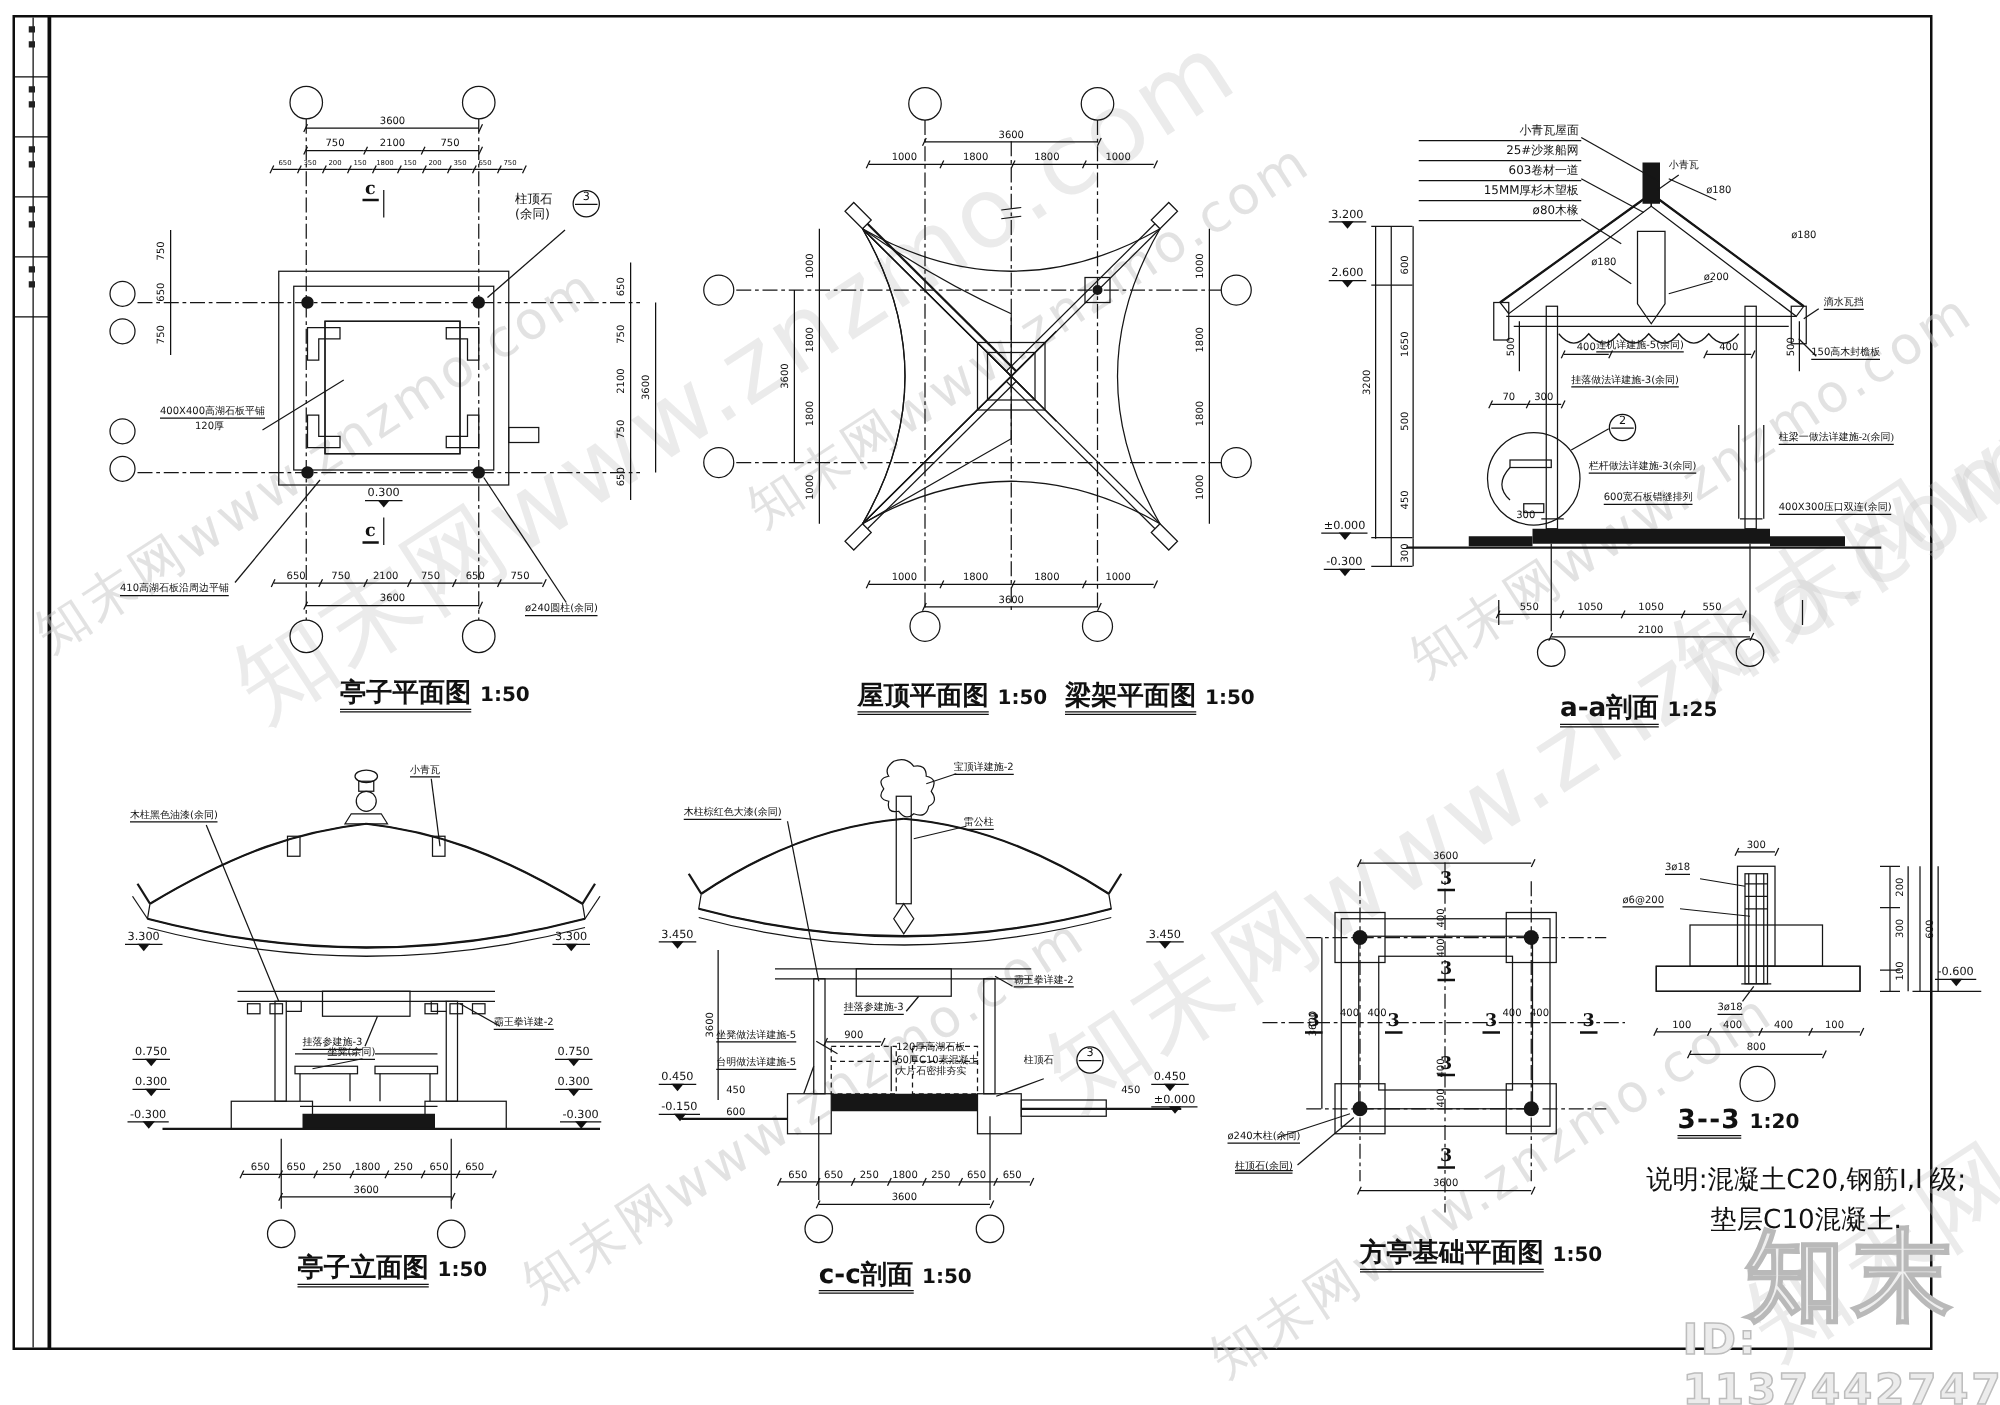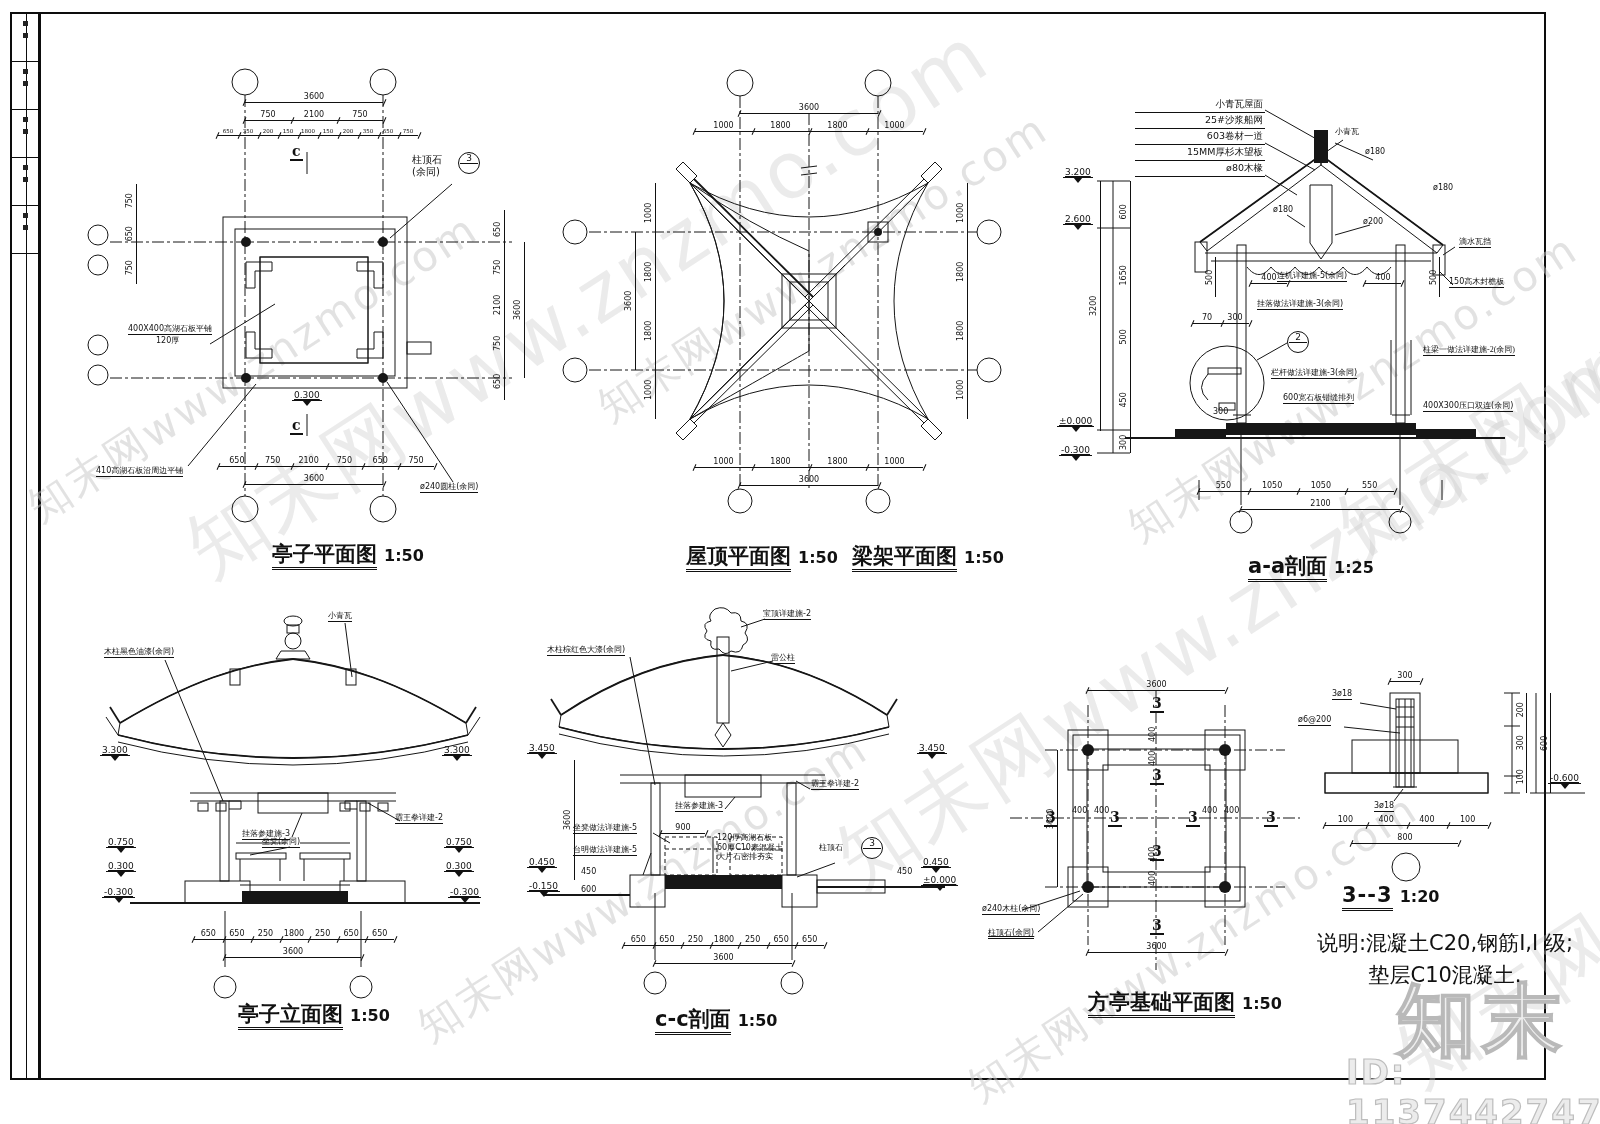--- a/index.html
+++ b/index.html
@@ -17,21 +17,21 @@
   .lbl.u{border-bottom:1px solid #111;padding-bottom:0;}
   .lbl.sm{font-size:8px;}
   .lbl.rot{transform:rotate(-90deg);transform-origin:left top;}
   .dimrow{position:absolute;display:flex;align-items:flex-end;font-size:8px;}
   .dimrow span{flex:1;text-align:center;position:relative;border-bottom:1px solid #111;padding-bottom:1px;}
   .dimrow span::after{content:"";position:absolute;right:-2px;bottom:-4px;width:1px;height:7px;background:#111;transform:rotate(25deg);}
   .dimrow::before{content:"";position:absolute;left:-1px;bottom:-3px;width:1px;height:7px;background:#111;transform:rotate(25deg);}
   .dimrow.tiny{font-size:5.5px;}
   .dimcol{position:absolute;display:flex;flex-direction:column;font-size:8px;border-right:1px solid #111;}
   .dimcol span{flex:1;display:flex;align-items:center;justify-content:center;writing-mode:vertical-rl;transform:rotate(180deg);}
-  .lvl{position:absolute;font-size:9px;text-decoration:underline;}
+  .lvl{position:absolute;font-size:9px;}
   .lvl span{border-bottom:1px solid #111;padding:0 2px;}
   .lvl::after{content:"";position:absolute;left:50%;top:100%;width:0;height:0;border:5px solid transparent;border-top:6px solid #111;transform:translateX(-50%);}
   .bub{position:absolute;width:20px;height:20px;border:1px solid #111;border-radius:50%;text-align:center;background:#fff;}
   .bub::after{content:"";position:absolute;left:1px;right:1px;top:50%;height:1px;background:#111;}
   .bub span{display:block;font-size:9px;line-height:10px;}
   .smark{position:absolute;font-weight:bold;font-size:14px;font-family:"DejaVu Serif",serif;border-bottom:2px solid #111;line-height:1.05;padding:0 2px;}
   .vtitle{position:absolute;font-size:21px;font-weight:bold;white-space:nowrap;}
   .vtitle .t{border-bottom:3px double #111;padding-bottom:1px;}
   .vtitle .s{font-size:16px;margin-left:7px;}
   .vtitle.big .t{font-size:21px;letter-spacing:1px;}

